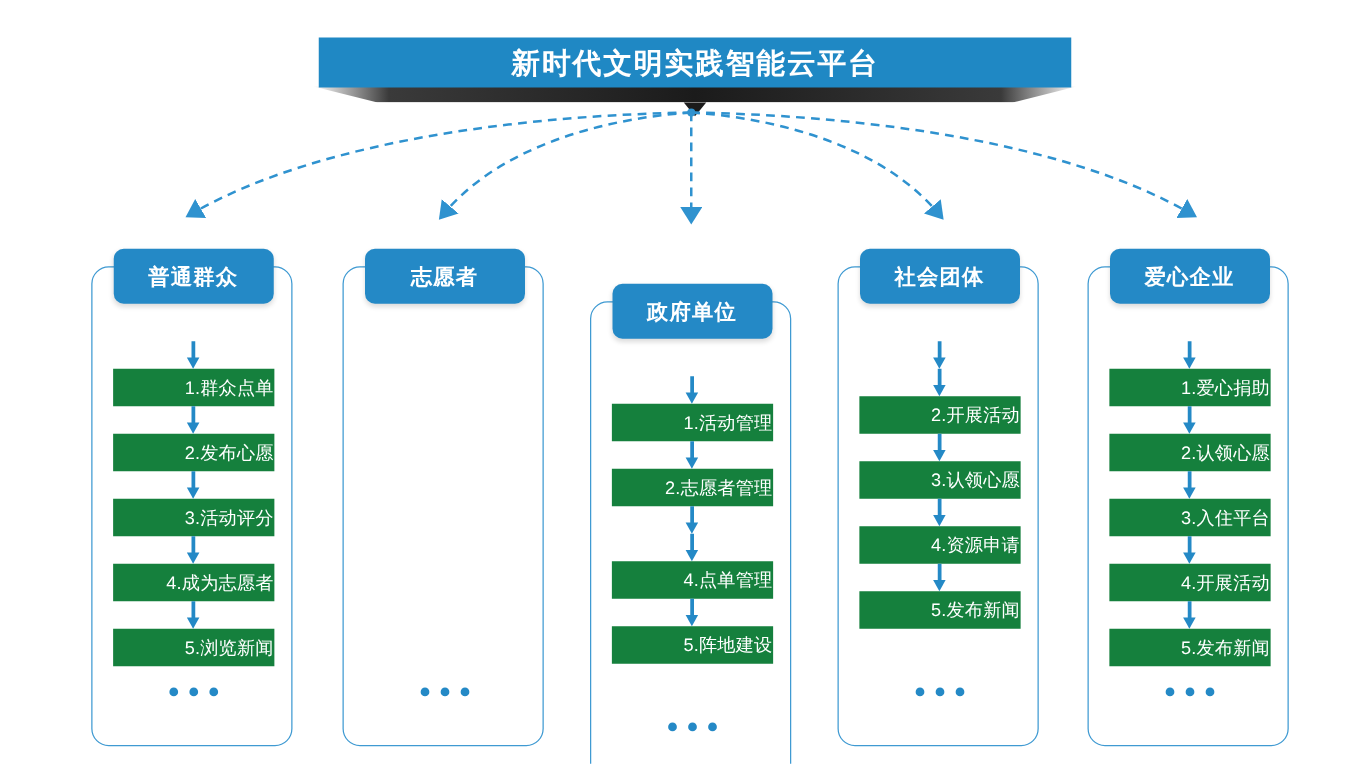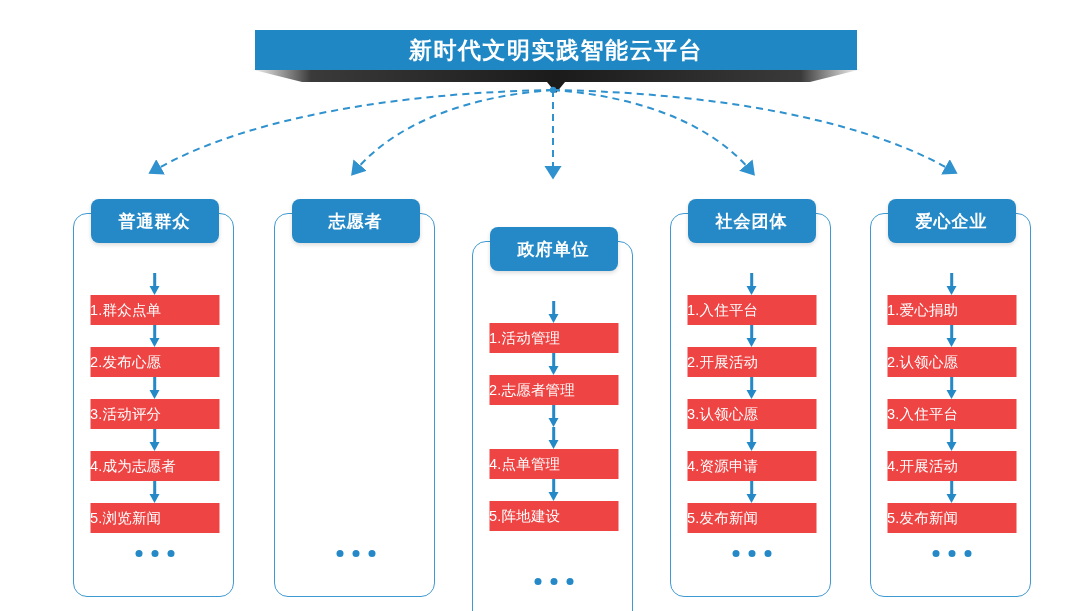--- a/index.html
+++ b/index.html
@@ -70,22 +70,22 @@
   .down-arrow::before{
     content:"";position:absolute;left:50%;top:0;transform:translateX(-50%);
     width:2.6px;height:14px;background:#2489c6;
   }
   .down-arrow::after{
     content:"";position:absolute;left:50%;top:13px;transform:translateX(-50%);
     width:0;height:0;border-left:5.5px solid transparent;border-right:5.5px solid transparent;
     border-top:9px solid #2489c6;
   }
   .item-box{
-    width:129px;height:30px;background:#ef4444;
-    display:flex;align-items:center;justify-content:flex-start;
+    width:129px;height:30px;background:#15803d;
+    display:flex;align-items:center;justify-content:flex-end;
     box-sizing:border-box;
   }
   .item-label{
     color:#ffffff;font-size:14.5px;letter-spacing:.2px;white-space:nowrap;
   }
   .ellipsis{
     position:absolute;left:50%;bottom:42px;transform:translateX(-50%);
     display:flex;gap:9px;
   }
   .ellipsis span{width:7px;height:7px;border-radius:50%;background:#2489c6;display:block;}
@@ -202,23 +202,20 @@
         </div>
     </div>
 
     <div class="column" style="left:670px;">
       <div class="col-frame"></div>
       <div class="col-header">
         <span class="col-header-label">社会团体</span>
       </div>
       <div class="col-items">
         <div class="down-arrow"></div>
-        <div class="item-box">
-            <span class="item-label">1.入住平台</span>
-          </div>
         <div class="down-arrow"></div>
         <div class="item-box">
             <span class="item-label">2.开展活动</span>
           </div>
         <div class="down-arrow"></div>
         <div class="item-box">
             <span class="item-label">3.认领心愿</span>
           </div>
         <div class="down-arrow"></div>
         <div class="item-box">

